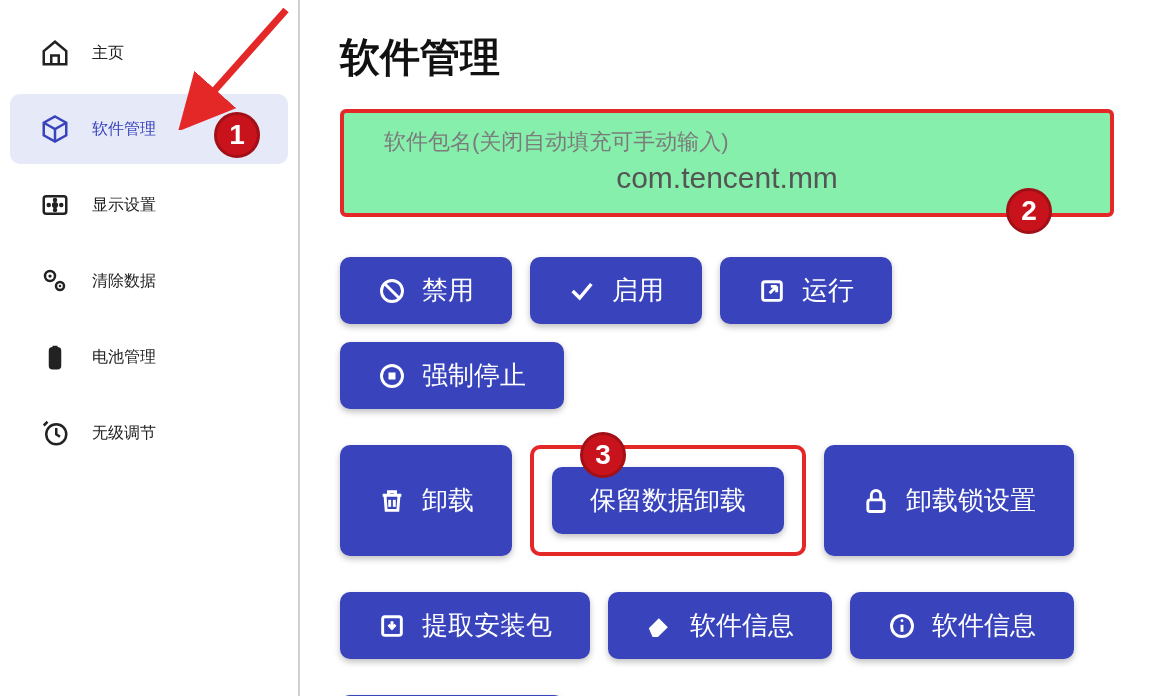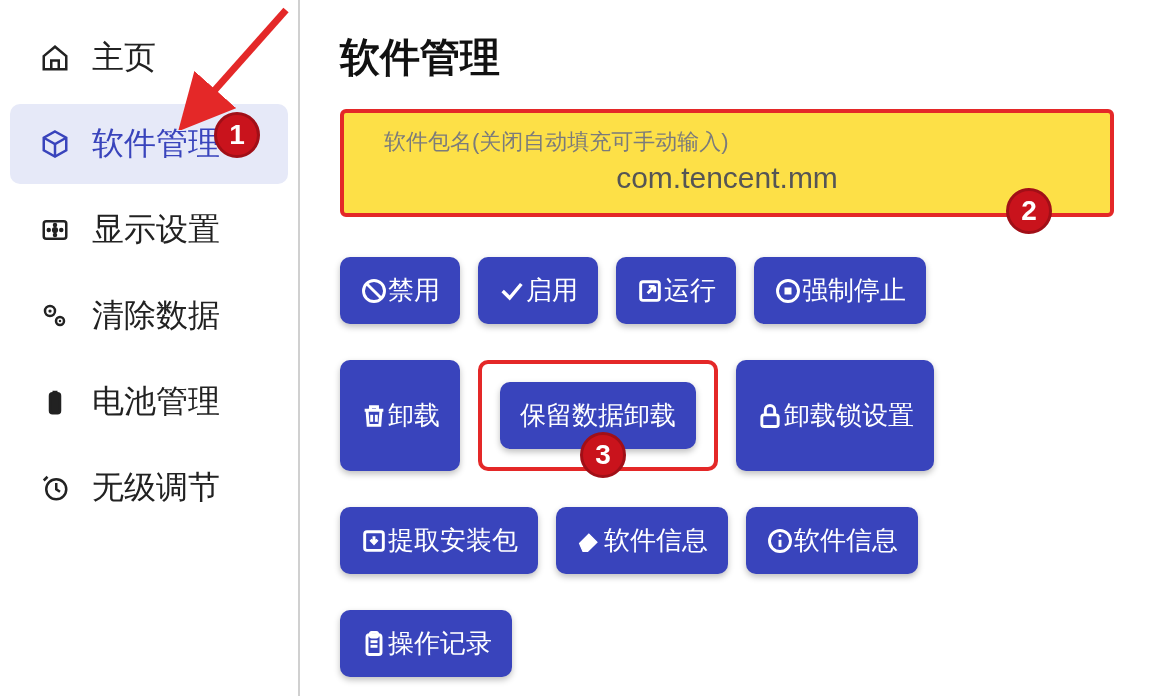--- a/index.html
+++ b/index.html
@@ -22,21 +22,21 @@
     background: #ffffff;
     border-right: 2px solid #d0d0d0;
     padding-top: 12px;
     position: relative;
   }
   .sidebar-item {
     display: flex;
     align-items: center;
     gap: 20px;
     padding: 18px 28px;
-    font-size: 32px;
+    font-size: 16px;
     color: #222;
     cursor: pointer;
     border-radius: 10px;
     margin: 6px 10px;
   }
   .sidebar-item.active {
     background: #e6e9f8;
     color: #3944bc;
   }
   .sidebar-item .icon {
@@ -55,21 +55,21 @@
     padding: 30px 40px;
     position: relative;
   }
   .page-title {
     font-size: 40px;
     font-weight: 700;
     color: #111;
     margin-bottom: 24px;
   }
   .pkg-box {
-    background: #fde047;
+    background: #86efac;
     border-radius: 6px;
     padding: 14px 40px 18px 40px;
     position: relative;
     border: 4px solid #e42828;
     margin-bottom: 40px;
   }
   .pkg-label {
     font-size: 22px;
     color: #7b7b7b;
     margin-bottom: 4px;
@@ -82,24 +82,25 @@
   .btn-grid {
     display: flex;
     flex-wrap: wrap;
     gap: 18px;
   }
   .btn {
     background: #3944bc;
     color: #fff;
     border: none;
     border-radius: 10px;
-    padding: 16px 20px;
+    padding: 16px 38px;
     font-size: 26px;
     display: inline-flex;
     align-items: center;
+    gap: 16px;
     cursor: pointer;
     box-shadow: 0 3px 6px rgba(0,0,0,0.25);
   }
   .btn .bicon {
     width: 28px;
     height: 28px;
     display: flex;
     align-items: center;
     justify-content: center;
   }

